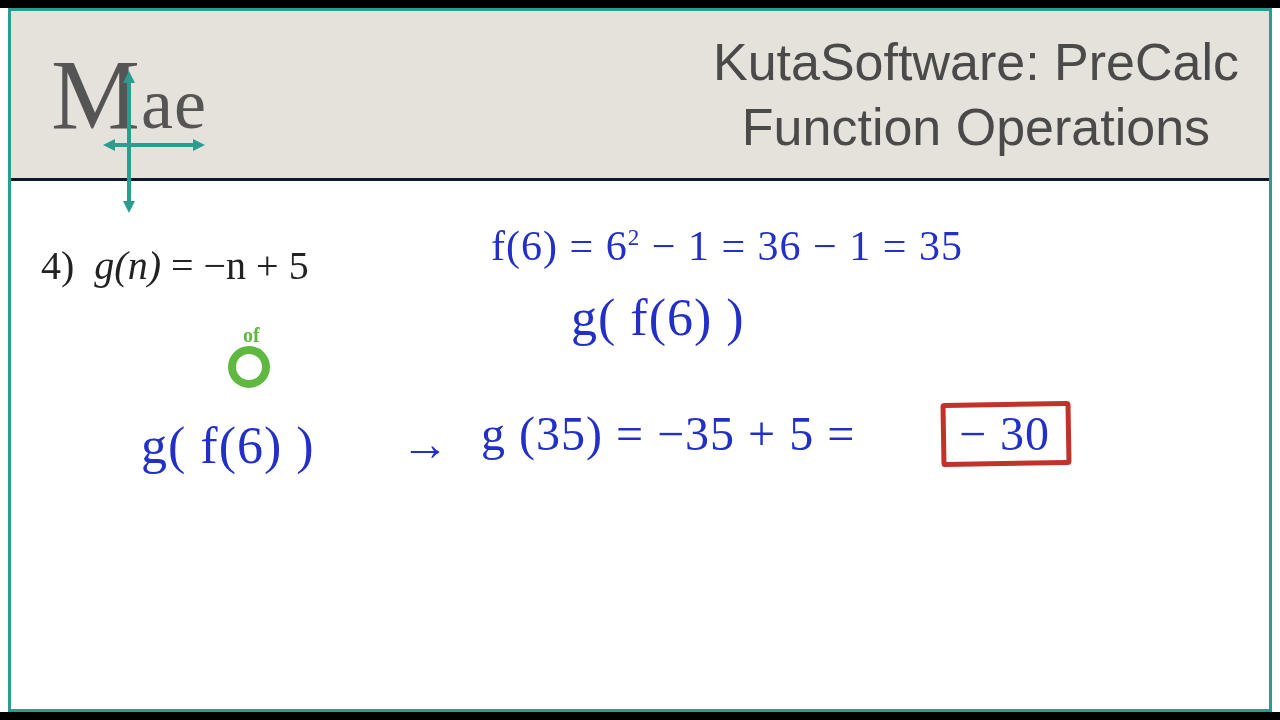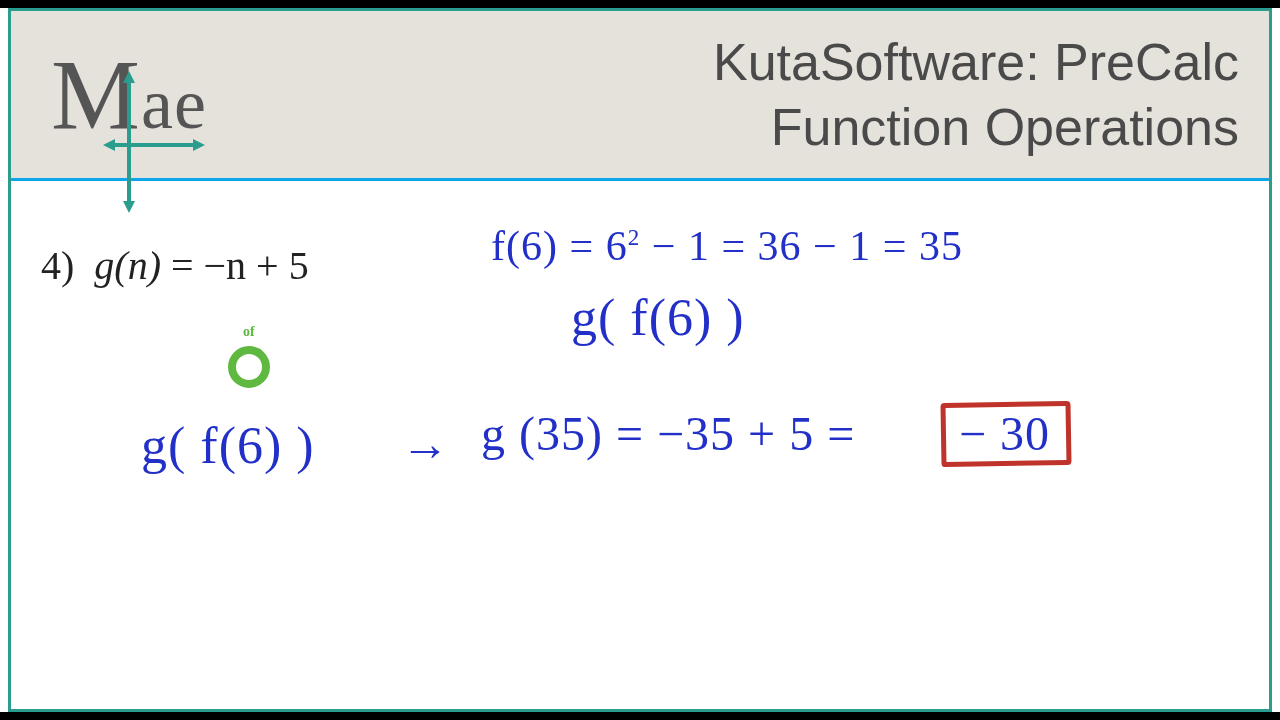--- a/index.html
+++ b/index.html
@@ -15,40 +15,40 @@
     position: absolute;
     left: 8px; top: 8px;
     width: 1264px; height: 704px;
     border: 3px solid #2a9d8f;
   }
   .header {
     position: absolute;
     left: 11px; top: 11px;
     width: 1258px; height: 170px;
     background: #e5e2dc;
-    border-bottom: 3px solid #0ea5e9;
+    border-bottom: 3px solid #0f172a;
     display: flex;
     align-items: center;
     justify-content: space-between;
     padding: 0 30px 0 40px;
   }
   .logo {
     display: flex;
     flex-direction: column;
     font-family: Georgia, serif;
     font-size: 72px;
     line-height: 0.95;
     color: #555;
     letter-spacing: 1px;
   }
   .logo-line1 .big { font-size: 100px; color: #555; display:inline-block; vertical-align: baseline;}
   .logo-line2 .big { font-size: 100px; color: #555; display:inline-block; vertical-align: baseline;}
   .logo svg { position:absolute; left:40px; top:20px; pointer-events:none;}
   .title-block {
-    text-align: right;
+    text-align: center;
     color: #4a4a4a;
     font-family: Verdana, Geneva, sans-serif;
     font-size: 52px;
     line-height: 1.25;
     font-weight: 400;
   }
   .content {
     position: absolute;
     left: 11px; top: 184px;
     width: 1258px;
@@ -72,21 +72,21 @@
     border: 2px solid #222;
     border-radius: 50%;
     vertical-align: middle;
     margin: 0 4px;
     position: relative;
   }
   .of-annot {
     position: absolute;
     font-family: 'Comic Sans MS', cursive;
     color: #5fb83f;
-    font-size: 14px;
+    font-size: 20px;
     font-weight: bold;
   }
   .green-circle {
     position: absolute;
     width: 42px; height: 42px;
     border: 8px solid #5fb83f;
     border-radius: 50%;
   }
   .hand {
     position: absolute;

